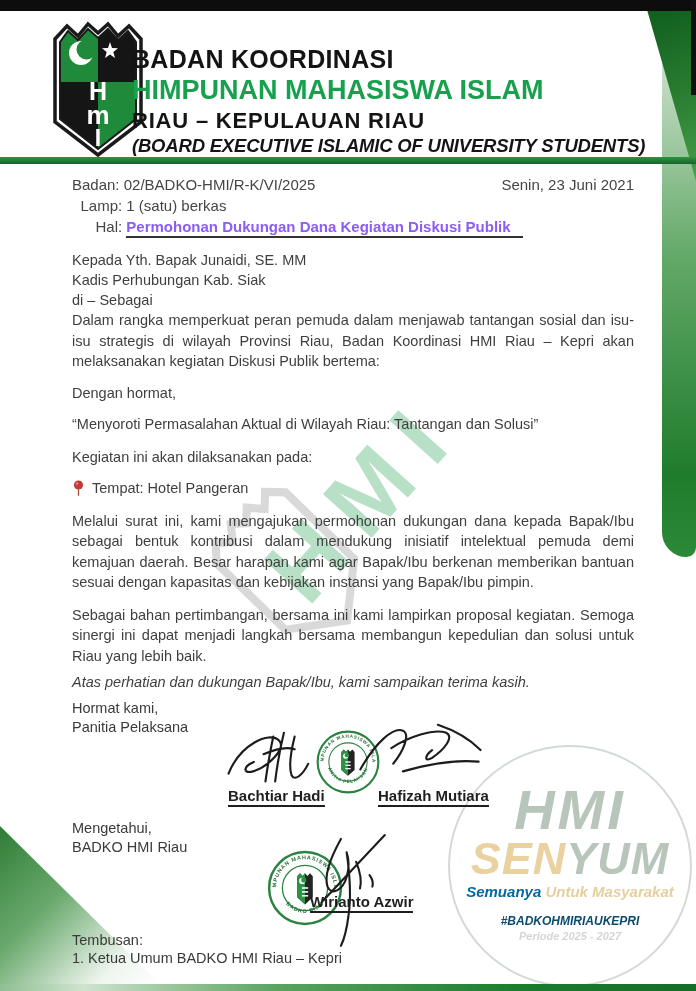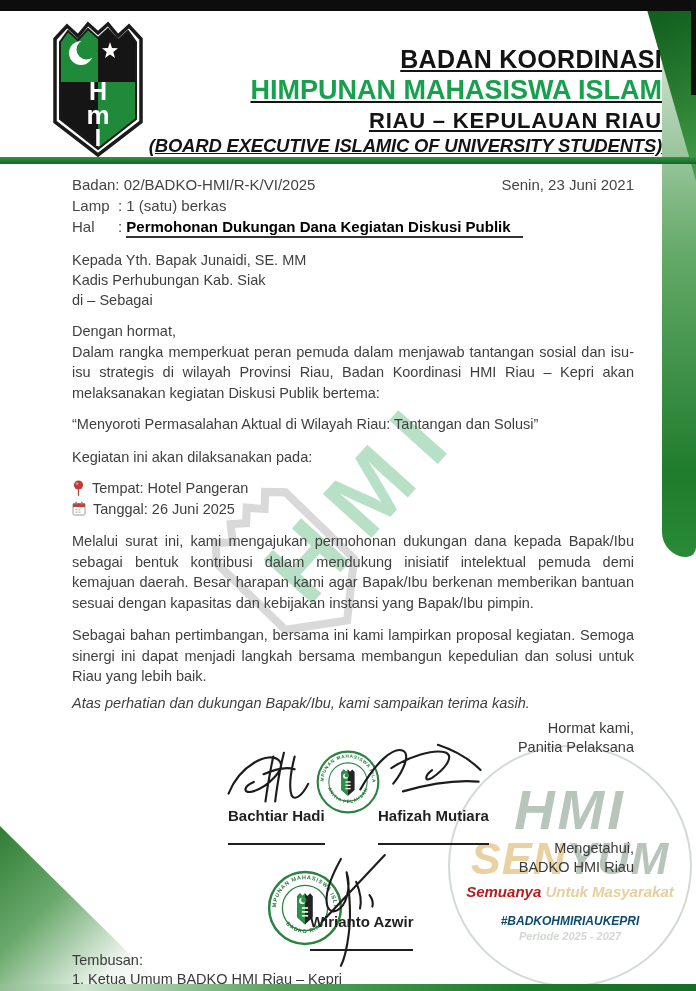--- a/index.html
+++ b/index.html
@@ -27,45 +27,45 @@
         color:rgba(97,186,128,0.45);white-space:nowrap;}
   .wm-shield{position:absolute;left:235px;top:482px;z-index:1;transform:rotate(-46deg);opacity:.32;}
   .wm-corner{position:absolute;left:448px;top:745px;width:244px;height:242px;z-index:1;box-sizing:border-box;
         border:2px solid rgba(175,188,177,.55);border-radius:50%;
         display:flex;flex-direction:column;align-items:center;padding-top:36px;
         font-style:italic;font-weight:bold;text-align:center;}
   .wm-hmi{font-size:56px;line-height:54px;color:#b7c5bb;letter-spacing:3px;}
   .wm-senyum{font-size:45px;line-height:44px;letter-spacing:1px;}
   .wm-sen{color:#e9d1a0;} .wm-yum{color:#b7c5bb;}
   .wm-tag{font-size:15px;line-height:18px;margin-top:2px;}
-  .wm-tag1{color:#b91c1c;} .wm-tag2{color:#e6cf9e;margin-top:32px;}
+  .wm-tag1{color:#0369a1;} .wm-tag2{color:#e6cf9e;margin-top:32px;}
   .wm-hash{margin-top:12px;font-size:12px;line-height:16px;color:#0c4a6e;}
   .wm-periode{font-size:11px;line-height:14px;color:#d3d7d2;}
   
   .content{position:relative;z-index:2;padding:44px 62px 0 72px;}
   .logo{position:absolute;left:46px;top:20px;z-index:2;}
-  .header-text{margin-left:60px;width:530px;text-align:right;color:#141414;text-decoration:underline;}
+  .header-text{margin-left:60px;width:530px;text-align:left;color:#141414;}
   .h1{font-size:25px;font-weight:bold;line-height:30px;letter-spacing:.3px;white-space:nowrap;}
   .h2{font-size:27px;font-weight:bold;line-height:33px;color:#17a04e;white-space:nowrap;}
   .h3{font-size:22px;font-weight:bold;line-height:27px;letter-spacing:.8px;white-space:nowrap;}
   .h4{font-size:18.5px;font-weight:bold;font-style:italic;line-height:24px;white-space:nowrap;letter-spacing:-.2px;}
   .meta{margin-top:16px;font-size:15px;line-height:21px;color:#454545;}
   .meta-row{display:flex;justify-content:space-between;}
-  .lbl{display:inline-block;width:46px;}
-  .hal-value{font-weight:bold;color:#000000;border-bottom:2px solid #333;padding-right:12px;padding-bottom:1px;}
+  .lbl{display:inline-block;width:46px;text-align:right;}
+  .hal-value{font-weight:bold;color:#8b5cf6;border-bottom:2px solid #333;padding-right:12px;padding-bottom:1px;}
   .recipient{margin-top:13px;font-size:14.5px;line-height:20px;}
   .para{font-size:14.5px;line-height:20.5px;text-align:justify;}
   .mt11{margin-top:11px;} .mt12{margin-top:12px;} .mt17{margin-top:6px;font-style:italic;}
   .sched-line{display:flex;align-items:center;gap:7px;font-size:14.5px;line-height:20.5px;}
   .sign-block{position:relative;font-size:14.5px;}
   .sign-committee{margin-top:6px;height:112px;}
   .sign-know{margin-top:8px;height:112px;}
-  .center-line{text-align:right;line-height:19px;color:#3a3a3a;}
+  .center-line{text-align:left;line-height:19px;color:#3a3a3a;}
   .sig-name{position:absolute;font-size:15px;font-weight:bold;color:#1f1f1f;white-space:nowrap;
-        border-bottom:2px solid #1f1f1f;padding-bottom:19px;}
+        border-bottom:2px solid #1f1f1f;padding-bottom:1px;}
   .stamp{position:absolute;opacity:.93;}
   .stamp-arc{font-size:7px;font-weight:bold;fill:#15672b;letter-spacing:1.1px;}
   .sig{position:absolute;}
   .sig path{fill:none;stroke:#1c1c1c;stroke-width:2.2;stroke-linecap:round;stroke-linejoin:round;}
   .tembusan{margin-top:0;font-size:14.5px;line-height:18.5px;color:#3a3a3a;}
 </style>
 </head>
 <body>
 
 <svg width="0" height="0" style="position:absolute" aria-hidden="true">
@@ -148,46 +148,33 @@
         <span class="hal-value">Permohonan Dukungan Dana Kegiatan Diskusi Publik</span>
       </div>
     </div>
 
     <div class="recipient">
       <div>Kepada Yth.  Bapak Junaidi, SE. MM</div>
       <div>Kadis Perhubungan Kab. Siak</div>
       <div>di – Sebagai</div>
     </div>
 
+    <div class="para">Dalam rangka memperkuat peran pemuda dalam menjawab tantangan sosial dan isu-isu strategis di wilayah Provinsi Riau, Badan Koordinasi HMI Riau – Kepri akan melaksanakan kegiatan Diskusi Publik bertema:</div>
     <div class="para mt11">Dengan hormat,</div>
-    <div class="para">Dalam rangka memperkuat peran pemuda dalam menjawab tantangan sosial dan isu-isu strategis di wilayah Provinsi Riau, Badan Koordinasi HMI Riau – Kepri akan melaksanakan kegiatan Diskusi Publik bertema:</div>
     <div class="para mt11">“Menyoroti Permasalahan Aktual di Wilayah Riau: Tantangan dan Solusi”</div>
     <div class="para mt12">Kegiatan ini akan dilaksanakan pada:</div>
 
     <div class="mt11">
       <div class="sched-line">
         <svg width="13" height="17" viewBox="0 0 13 17">
           <circle cx="6.5" cy="5" r="4.6" fill="#c43a3a"></circle>
           <circle cx="5" cy="3.6" r="1.3" fill="#e08a8a"></circle>
           <rect x="5.8" y="9" width="1.4" height="7" rx="0.7" fill="#9c5a46"></rect>
         </svg>
         <span>Tempat: Hotel Pangeran</span>
-      </div>
-      <div class="sched-line">
-        <svg width="14" height="15" viewBox="0 0 14 15">
-          <rect x="1" y="2.5" width="12" height="11.5" rx="1.2" fill="#ffffff" stroke="#9a9a9a"></rect>
-          <path d="M1,2.5 h12 v3.5 h-12 Z" fill="#c04040"></path>
-          <rect x="3.4" y="0.5" width="1.6" height="3.4" rx="0.8" fill="#888888"></rect>
-          <rect x="9" y="0.5" width="1.6" height="3.4" rx="0.8" fill="#888888"></rect>
-          <rect x="3.5" y="8" width="2" height="1.4" fill="#bdbdbd"></rect>
-          <rect x="6.5" y="8" width="2" height="1.4" fill="#bdbdbd"></rect>
-          <rect x="3.5" y="10.5" width="2" height="1.4" fill="#bdbdbd"></rect>
-          <rect x="6.5" y="10.5" width="2" height="1.4" fill="#bdbdbd"></rect>
-        </svg>
-        <span>Tanggal: 26 Juni 2025</span>
       </div>
     </div>
 
     <div class="para mt12">Melalui surat ini, kami mengajukan permohonan dukungan dana kepada Bapak/Ibu sebagai bentuk kontribusi dalam mendukung inisiatif intelektual pemuda demi kemajuan daerah. Besar harapan kami agar Bapak/Ibu berkenan memberikan bantuan sesuai dengan kapasitas dan kebijakan instansi yang Bapak/Ibu pimpin.</div>
     <div class="para mt12">Sebagai bahan pertimbangan, bersama ini kami lampirkan proposal kegiatan. Semoga sinergi ini dapat menjadi langkah bersama membangun kepedulian dan solusi untuk Riau yang lebih baik.</div>
     <div class="para mt17">Atas perhatian dan dukungan Bapak/Ibu, kami sampaikan terima kasih.</div>
 
     <div class="sign-block sign-committee">
       <div class="center-line">Hormat kami,</div>
       <div class="center-line">Panitia Pelaksana</div>

